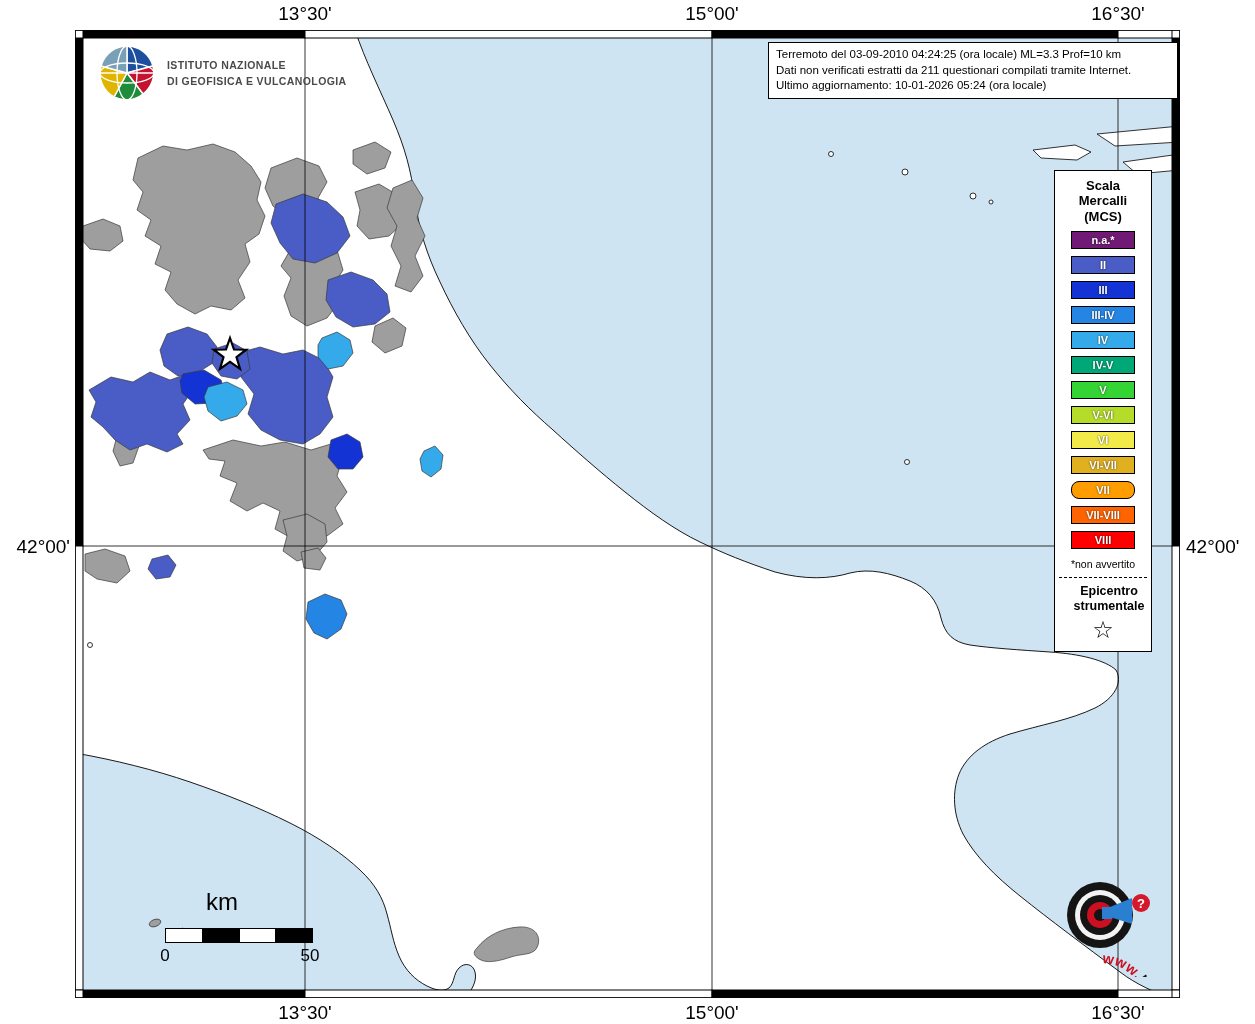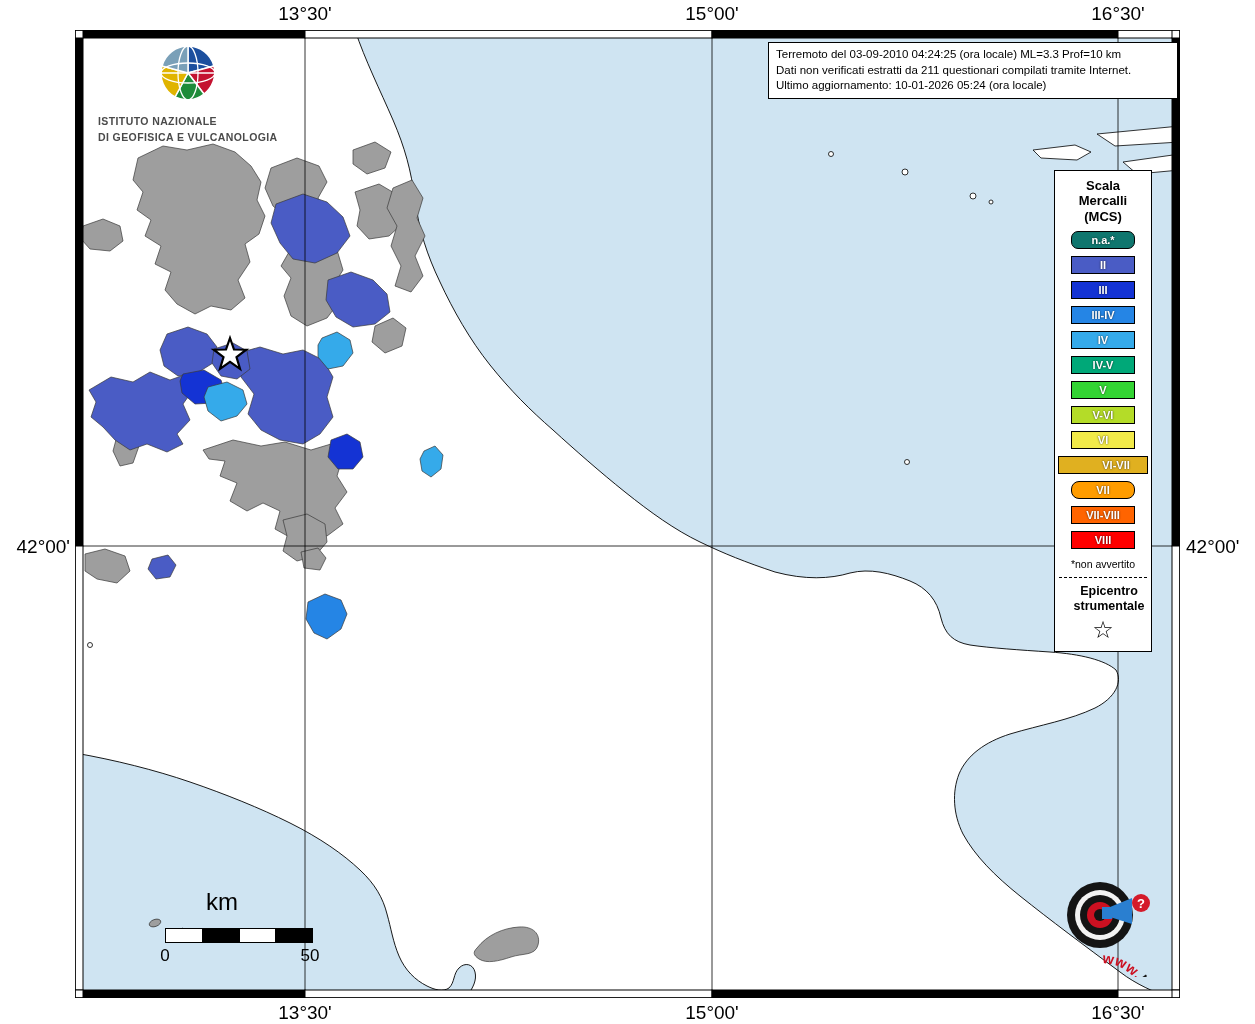--- a/index.html
+++ b/index.html
@@ -22,21 +22,21 @@
   .m-ii{fill:var(--c-ii,#4a5cc5);}
   .m-iii{fill:var(--c-iii,#1433d4);}
   .m-iiiiv{fill:var(--c-iiiiv,#2585e5);}
   .m-iv{fill:var(--c-iv,#35aaea);}
   .grid{stroke:#000;stroke-width:0.8;fill:none;}
   .band{stroke:#000;stroke-width:1;}
   .band.k{fill:#000;} .band.w{fill:#fff;}
   .star{fill:#fff;stroke:#000;stroke-width:2.2;}
 
   
-  .ingv{position:absolute;left:98px;top:44px;display:flex;align-items:center;gap:11px;flex-direction:column;}
+  .ingv{position:absolute;left:98px;top:44px;display:flex;align-items:center;gap:11px;}
   .ingv-text{font-size:10.5px;font-weight:bold;color:#4a4a4a;letter-spacing:.4px;line-height:1.55;}
 
   
   .infobox{position:absolute;left:768px;top:42px;width:394px;background:#fff;border:1px solid #000;
            padding:4px 7px;font-size:11.5px;line-height:1.35;}
 
   
   .legend{position:absolute;left:1054px;top:170px;width:98px;background:#fff;border:1px solid #000;
           text-align:center;padding:7px 0 9px;box-sizing:border-box;}
   .legend-title{font-weight:bold;font-size:13px;line-height:1.18;}
@@ -213,30 +213,30 @@
     <div>Ultimo aggiornamento: 10-01-2026 05:24 (ora locale)</div>
   </div>
 
   <div class="legend">
     <div class="legend-title">
       <div>Scala</div>
       <div>Mercalli</div>
       <div>(MCS)</div>
     </div>
     <div>
-        <div class="swatch" style="background: #0f766e; border-radius: 7px;">n.a.*</div>
+        <div class="swatch" style="background: #701a75;">n.a.*</div>
         <div class="swatch" style="background: rgb(74, 92, 197);">II</div>
         <div class="swatch" style="background: rgb(20, 51, 212);">III</div>
         <div class="swatch" style="background: rgb(37, 133, 229);">III-IV</div>
         <div class="swatch" style="background: rgb(53, 170, 234);">IV</div>
         <div class="swatch" style="background: rgb(0, 168, 120);">IV-V</div>
         <div class="swatch" style="background: rgb(51, 212, 51);">V</div>
         <div class="swatch" style="background: rgb(180, 220, 40);">V-VI</div>
         <div class="swatch" style="background: rgb(242, 234, 73);">VI</div>
-        <div class="swatch" style="background: rgb(224, 176, 32); padding-left: 26px;">VI-VII</div>
+        <div class="swatch" style="background: rgb(224, 176, 32);">VI-VII</div>
         <div class="swatch" style="background: rgb(255, 156, 0); border-radius: 8px;">VII</div>
         <div class="swatch" style="background: rgb(255, 100, 0);">VII-VIII</div>
         <div class="swatch" style="background: rgb(255, 0, 0);">VIII</div>
       </div>
     <div class="legend-foot">*non avvertito</div>
     <div class="legend-divider"></div>
     <div class="legend-epi">
       <div>Epicentro</div>
       <div>strumentale</div>
     </div>

